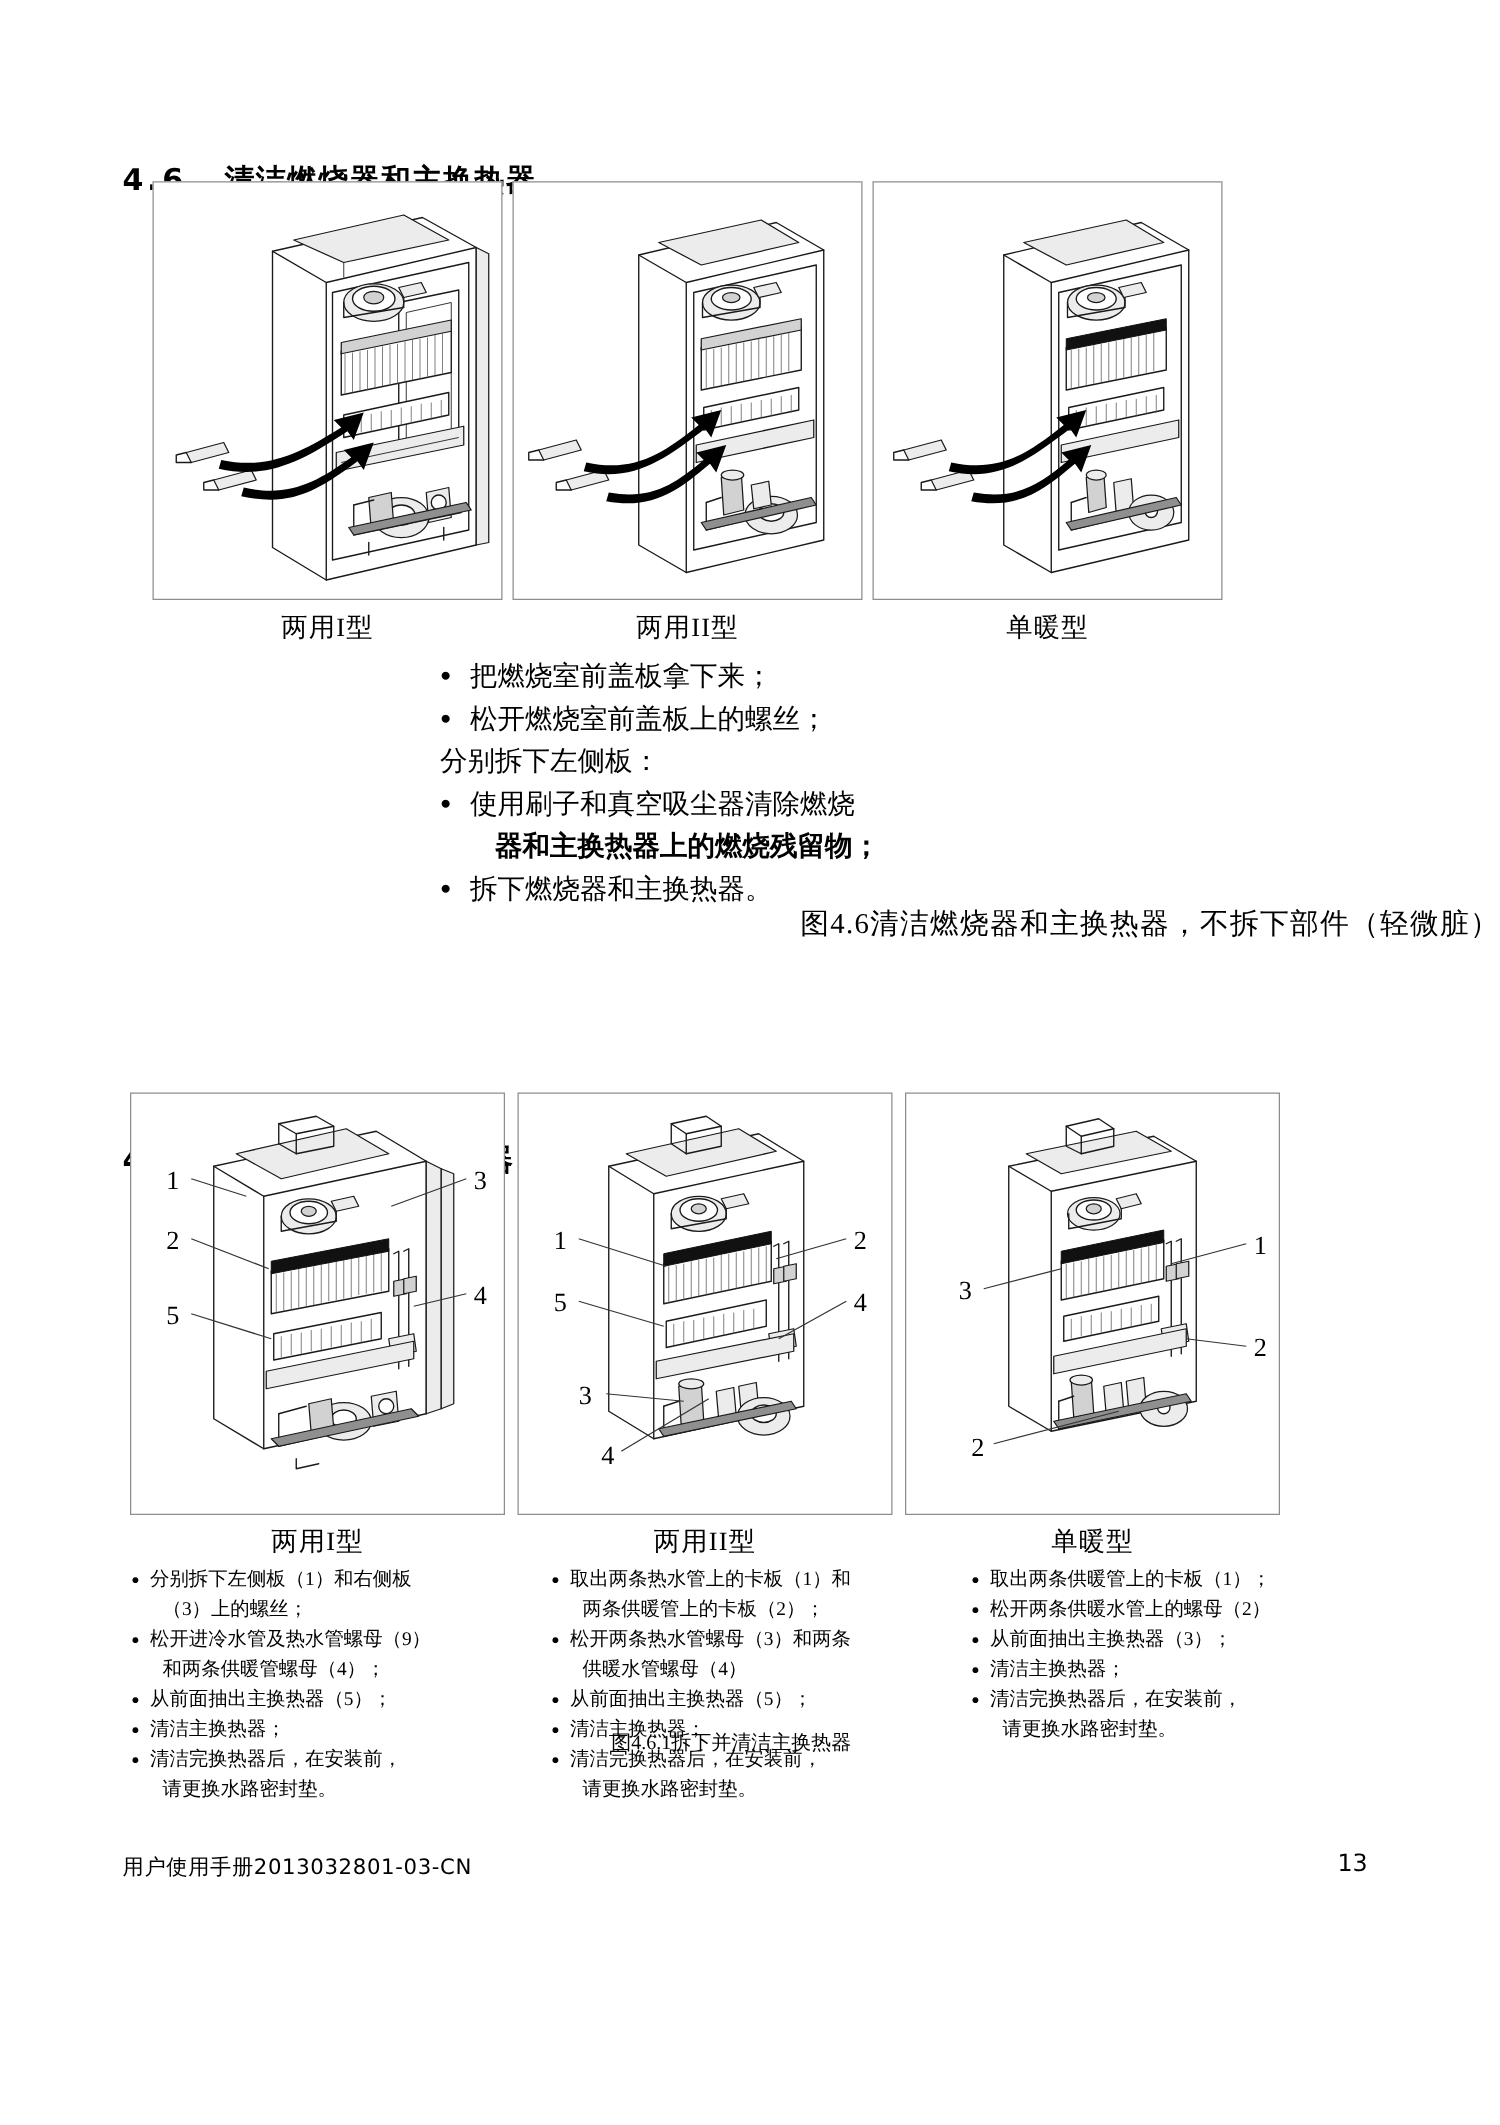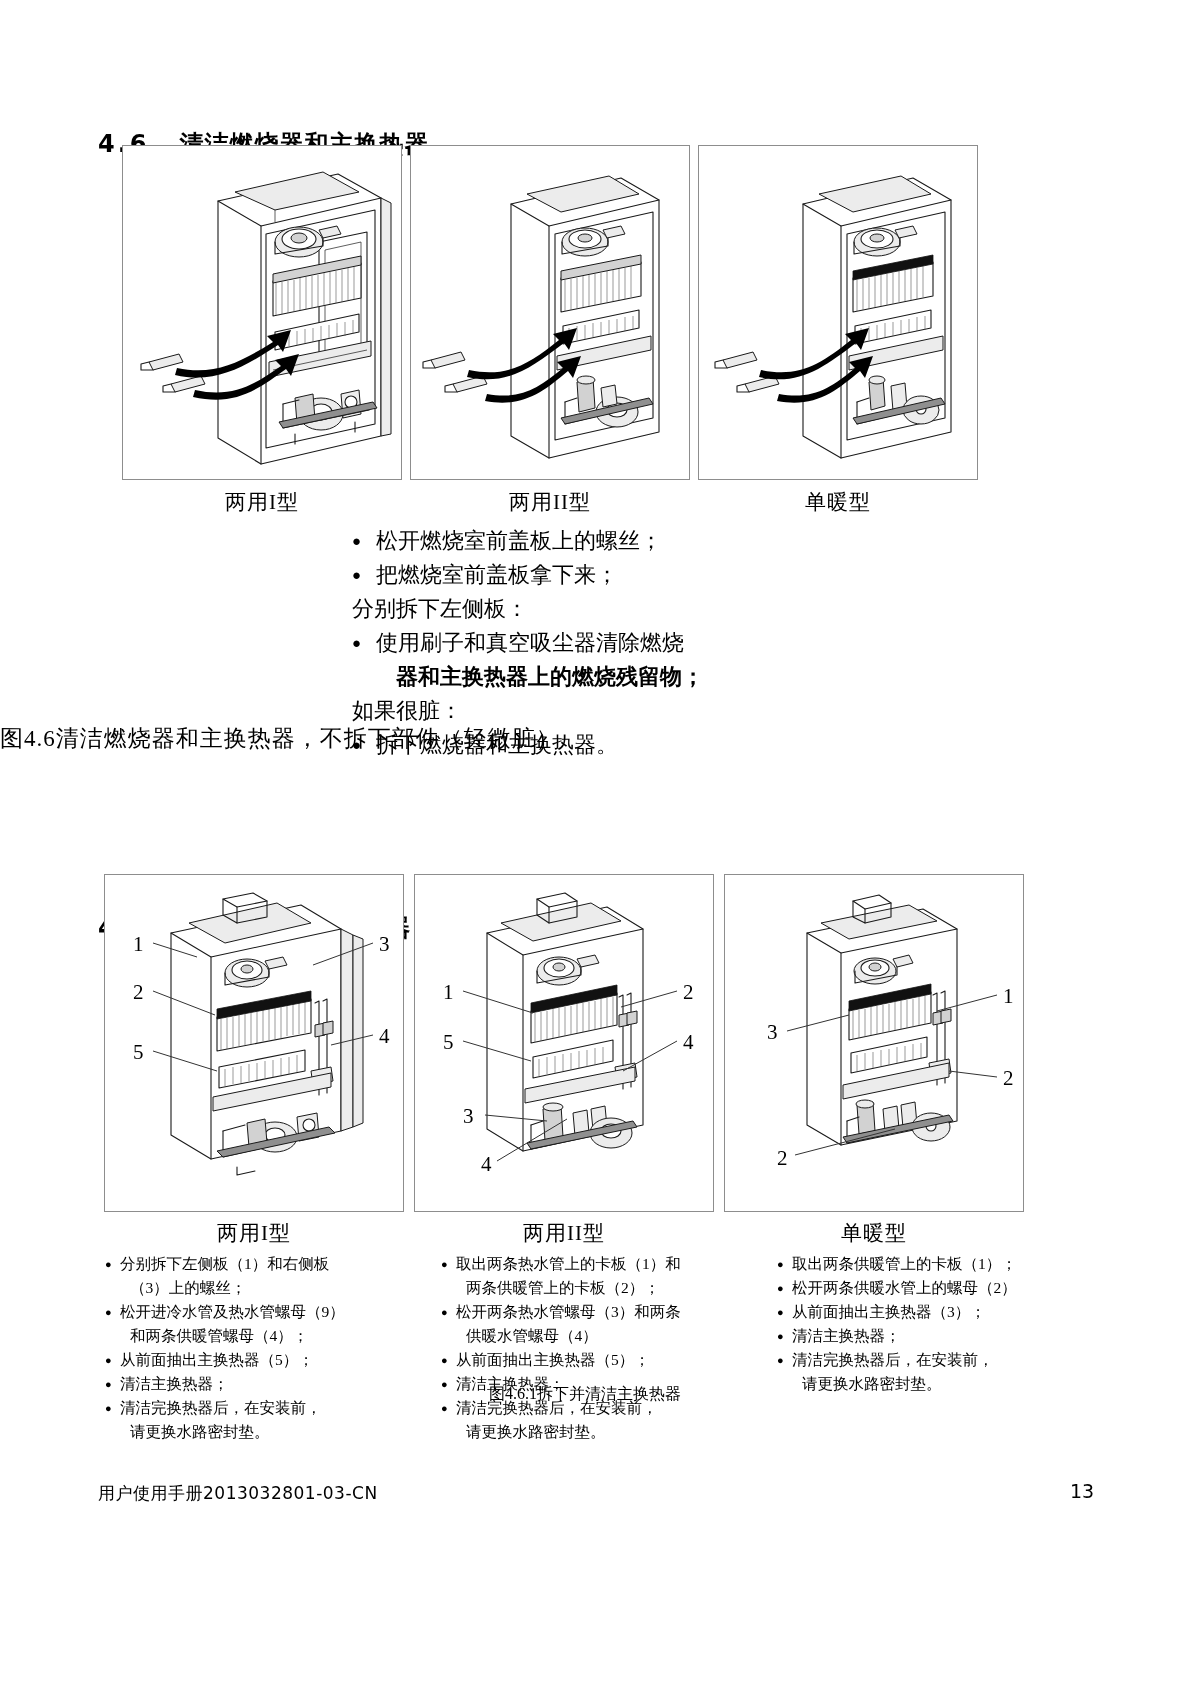--- a/index.html
+++ b/index.html
@@ -66,21 +66,21 @@
     position: absolute; left: 0; top: 0;
     font-size: 15px; line-height: 34px;
   }
   #bullets46 .li .cont { display: block; padding-left: 20px; font-weight: bold; }
   #bullets46 .plain { display: block; padding-left: 0px; }
 
   #cap46 {
     position: absolute;
     left: 0; top: 723px;
     width: 1200px;
-    text-align: left;
+    text-align: right;
     font-size: 23px;
     letter-spacing: 1px;
   }
 
   
   #figrow2 { left: 104px; top: 874px; }
   #figrow2 .fig-box { width: 300px; height: 338px; }
   #figrow2 .gap { width: 10px; }
 
   #caprow2 { left: 104px; top: 1219px; }
@@ -358,25 +358,24 @@
 
   <div class="cap-row" id="caprow1">
     <div class="cap">两用I型</div>
     <div class="gap"></div>
     <div class="cap">两用II型</div>
     <div class="gap"></div>
     <div class="cap">单暖型</div>
   </div>
 
   <div id="bullets46">
+    <span class="li"><span>把燃烧室前盖板拿下来；</span></span>
     <span class="li"><span>松开燃烧室前盖板上的螺丝；</span></span>
-    <span class="li"><span>把燃烧室前盖板拿下来；</span></span>
     <span class="plain">分别拆下左侧板：</span>
     <span class="li"><span>使用刷子和真空吸尘器清除燃烧</span><span class="cont">器和主换热器上的燃烧残留物；</span></span>
-    <span class="plain">如果很脏：</span>
     <span class="li"><span>拆下燃烧器和主换热器。</span></span>
   </div>
 
   <div id="cap46">图4.6清洁燃烧器和主换热器，不拆下部件（轻微脏）</div>
 
   <div class="h-sec" id="sec461">
     <span class="num">4.6.1</span><span>拆除并清洁主换热器：</span>
   </div>
 
   <div class="fig-row" id="figrow2">

